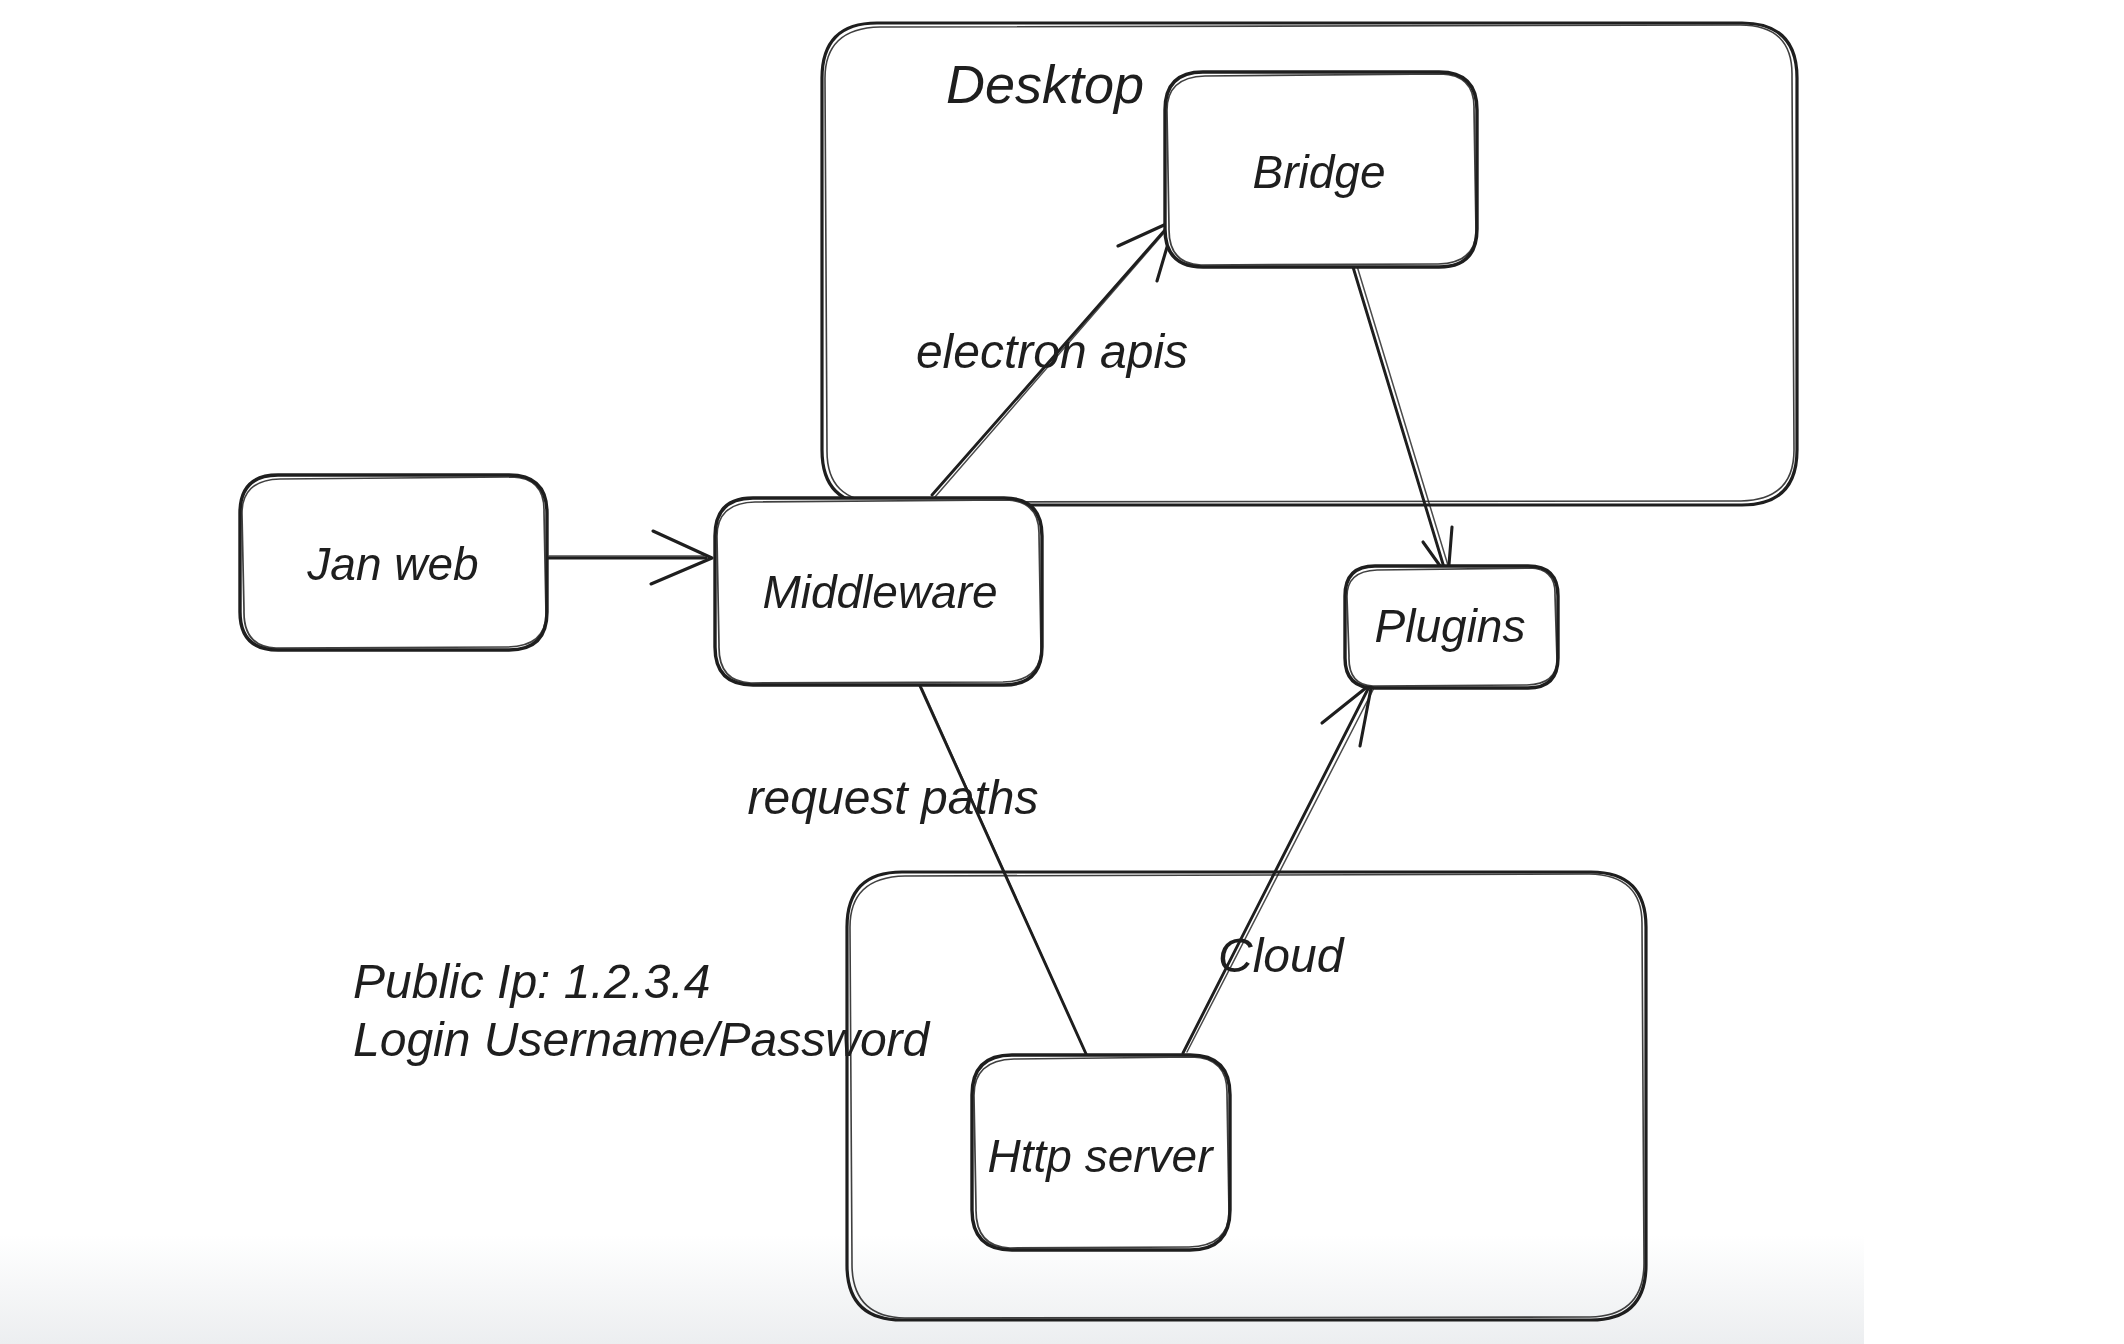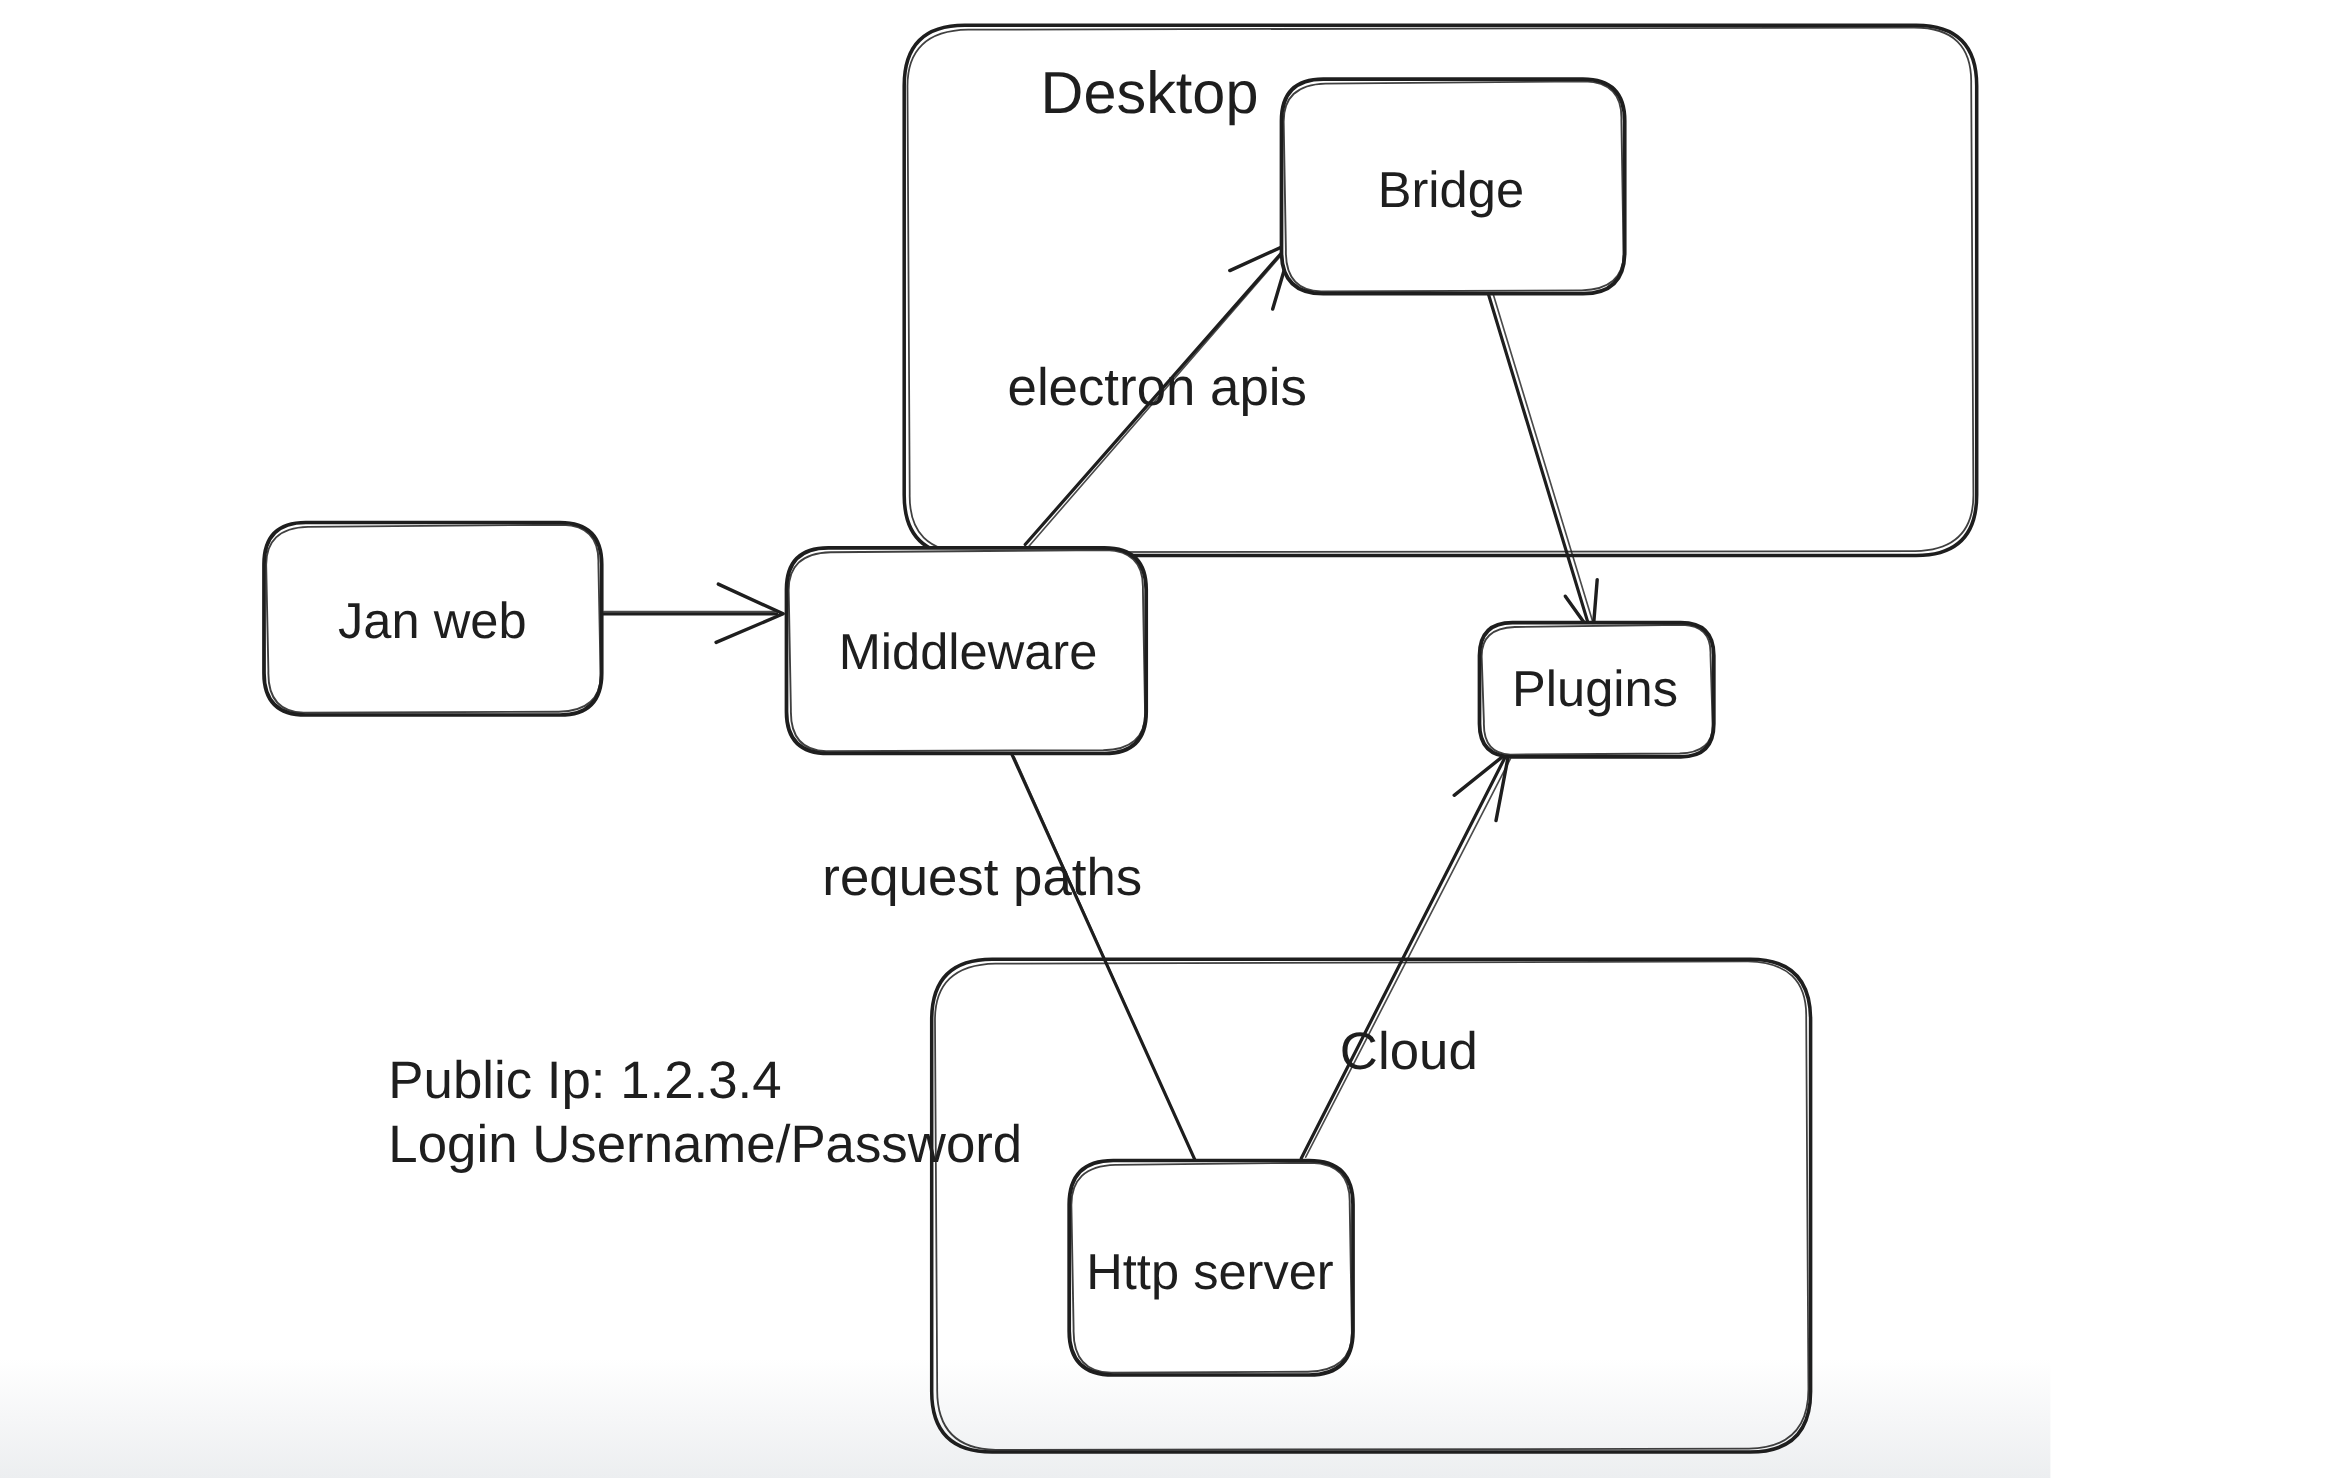--- a/index.html
+++ b/index.html
@@ -1,17 +1,17 @@
 <!DOCTYPE html>
 <html><head>
 <meta charset="utf-8">
 <style>
   html,body{margin:0;padding:0;background:#ffffff;}
   .stage{width:1864px;height:1344px;position:relative;overflow:hidden;
-         font-family:"Liberation Sans", sans-serif;}
+         font-family:"Liberation Sans", sans-serif;font-style:italic;}
   svg{display:block;}
   .shape-main{fill:none;stroke:#1e1e1e;stroke-width:3.2;stroke-linecap:round;stroke-linejoin:round;}
   .shape-ghost{fill:none;stroke:#1e1e1e;stroke-width:1.6;opacity:.85;stroke-linecap:round;stroke-linejoin:round;}
   .node-main{fill:#ffffff;stroke:#1e1e1e;stroke-width:3.4;stroke-linecap:round;stroke-linejoin:round;}
   .node-ghost{fill:none;stroke:#1e1e1e;stroke-width:1.7;opacity:.85;stroke-linecap:round;stroke-linejoin:round;}
   .edge{fill:none;stroke:#1e1e1e;stroke-width:2.9;stroke-linecap:round;stroke-linejoin:round;}
   .edge-ghost{fill:none;stroke:#1e1e1e;stroke-width:1.5;opacity:.8;stroke-linecap:round;}
   .edge-head{fill:none;stroke:#1e1e1e;stroke-width:3.1;stroke-linecap:round;stroke-linejoin:round;}
   text{fill:#1e1e1e;font-family:"Liberation Sans", sans-serif;}
   .lbl-node{font-size:46px;text-anchor:middle;}

